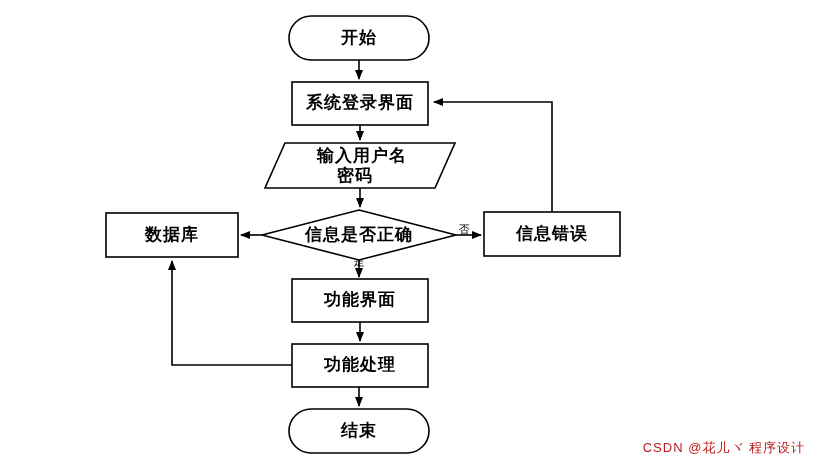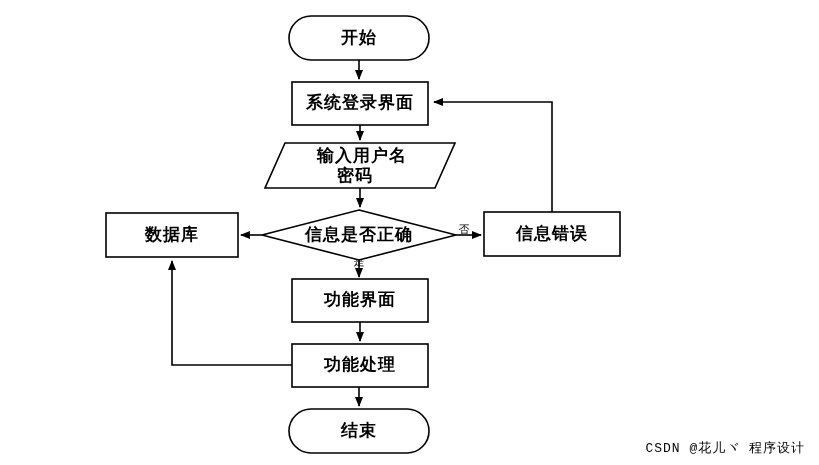--- a/index.html
+++ b/index.html
@@ -43,22 +43,22 @@
     fill: #000000;
     font-family: "Liberation Serif", "DejaVu Serif", serif;
     font-size: 11px;
     text-anchor: middle;
     dominant-baseline: middle;
   }
   .watermark {
     position: absolute;
     right: 14px;
     bottom: 8px;
-    color: #000000;
-    font-family: Liberation Mono, monospace;
+    color: #b91c1c;
+    font-family: Liberation Sans, sans-serif;
     font-size: 13px;
     letter-spacing: 1px;
     white-space: nowrap;
     user-select: none;
   }
 </style>
 </head>
 <body>
 
 <div id="canvas">

